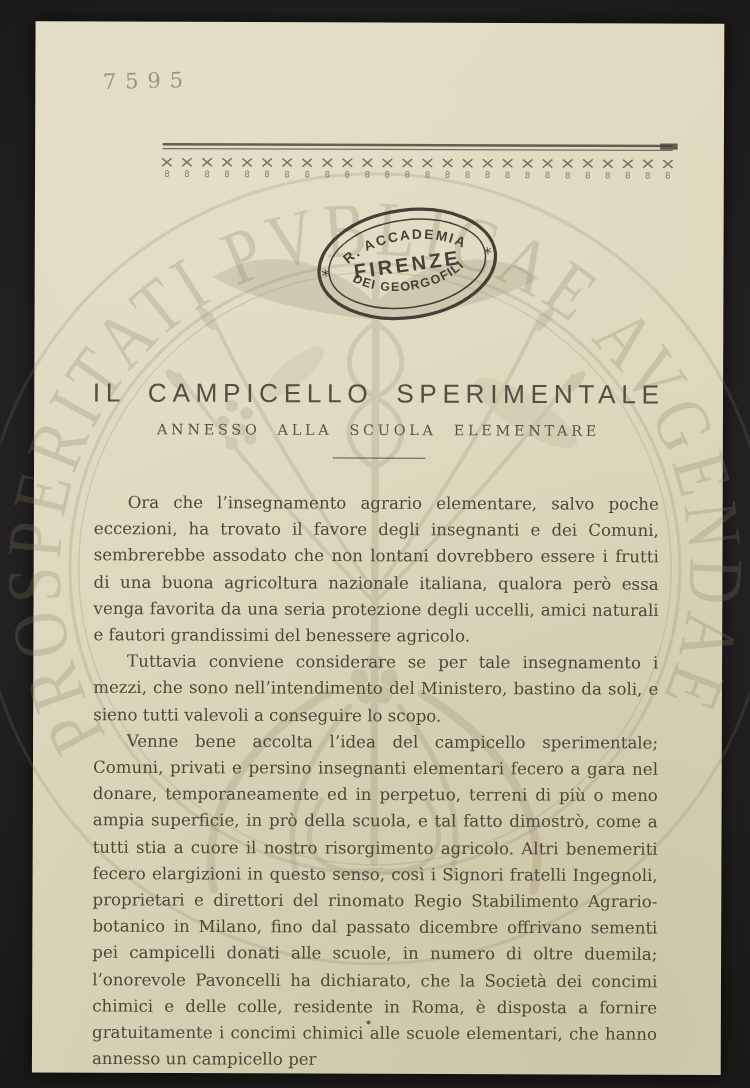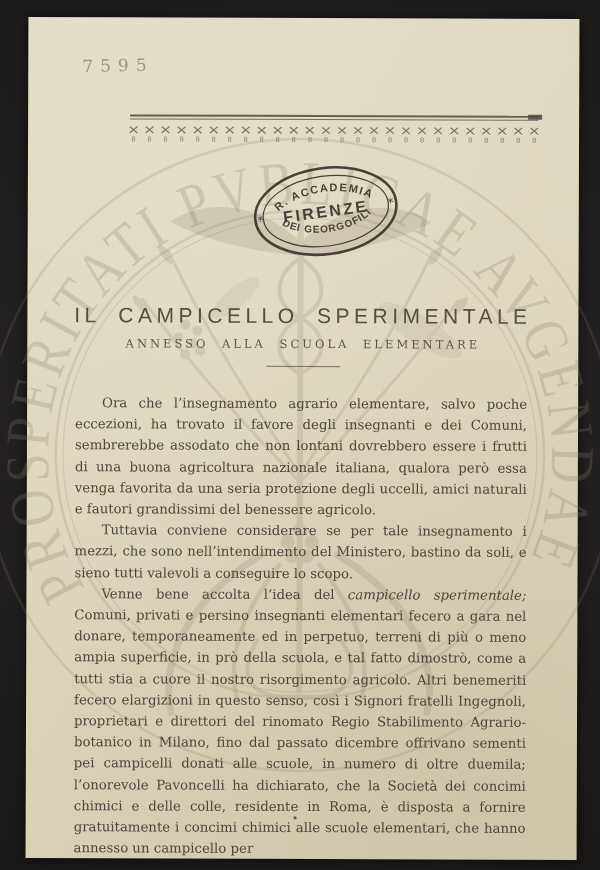--- a/index.html
+++ b/index.html
@@ -53,21 +53,21 @@
     position:absolute;left:239px;top:348px;width:74px;height:0;
     border:none;border-top:1.5px solid rgba(90,84,72,0.8);margin:0;
   }
 
   .body-text{
     position:absolute;left:48px;top:375px;width:452px;
     font-size:13.3px;line-height:21.2px;color:#4d463a;
     text-align:justify;
   }
   .body-text p{margin:0;text-indent:27px;}
-  .body-text .ital{font-style:italic;}
+  .body-text .ital{}
 
   .footer-dot{
     position:absolute;left:266px;top:794px;font-size:11px;color:#575144;opacity:0.9;
   }
 </style>
 </head>
 <body>
 
 <div class="paper">
 

